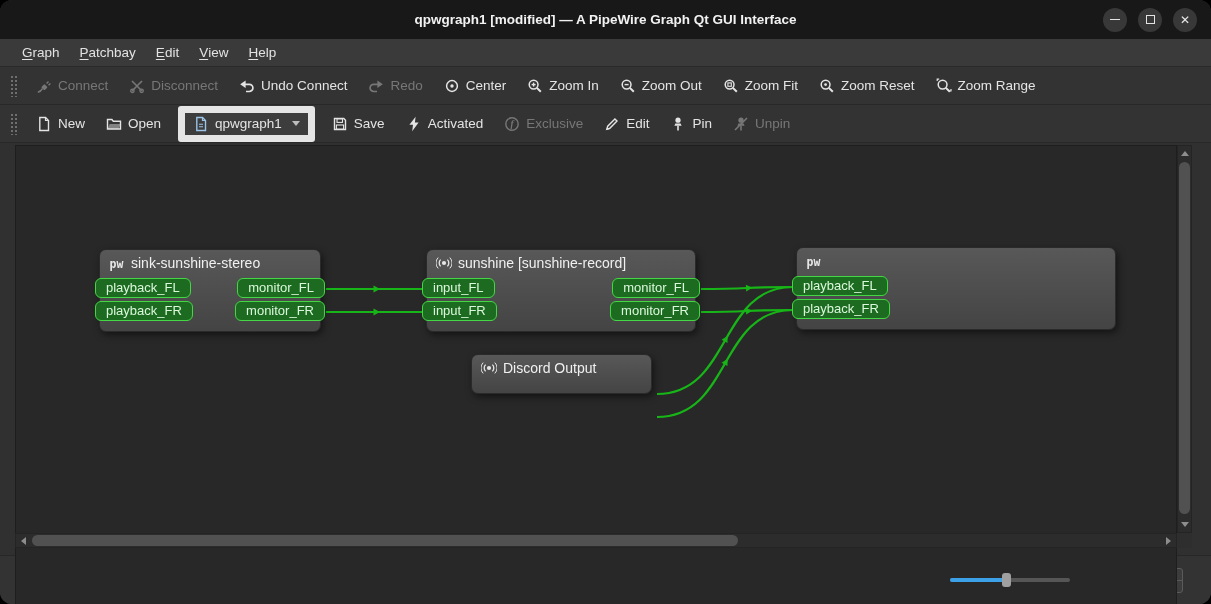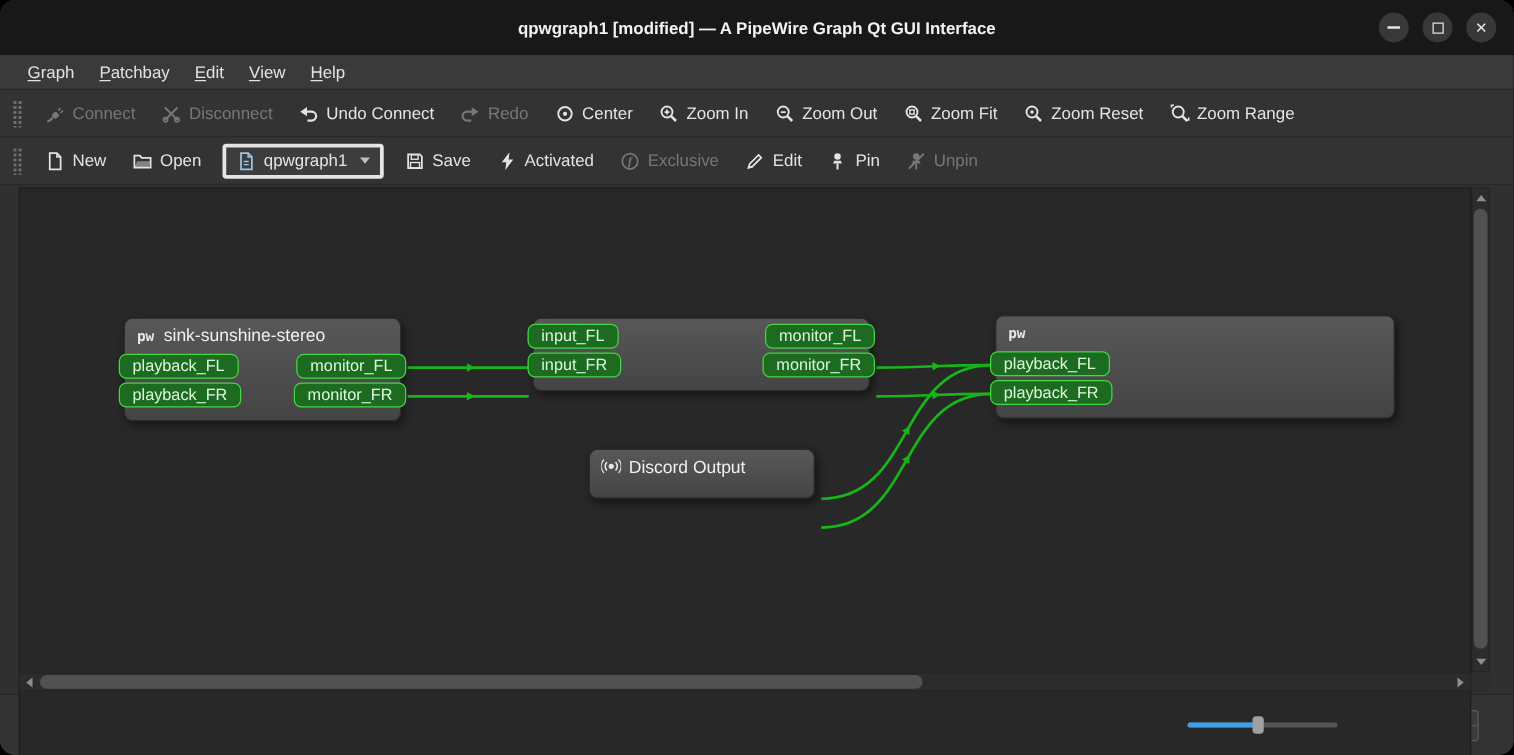--- a/index.html
+++ b/index.html
@@ -1,42 +1,42 @@
 <!DOCTYPE html>
 <html style="--slider-color: #3ca1e6;"><head>
 <meta charset="utf-8">
 <style>
   html,body{margin:0;padding:0;background:#000;}
   *{box-sizing:border-box;}
   body{font-family:"Liberation Sans","DejaVu Sans",sans-serif;}
   .window{width:1211px;height:604px;background:#313131;border-radius:12px;overflow:hidden;display:flex;flex-direction:column;position:relative;}
 
   
-  .titlebar{height:44px;background:#181818;display:flex;align-items:center;justify-content:center;position:relative;flex:0 0 auto;}
+  .titlebar{height:39px;background:#181818;display:flex;align-items:center;justify-content:center;position:relative;flex:0 0 auto;}
   .title{font-size:13.5px;font-weight:bold;color:#f2f2f2;}
   .winbtns{position:absolute;right:14px;top:0;height:100%;display:flex;align-items:center;gap:11px;}
   .winbtn{width:24px;height:24px;border-radius:50%;background:#383838;display:flex;align-items:center;justify-content:center;cursor:default;}
   .glyph-min{width:10px;height:1.6px;background:#e3e3e3;display:block;}
   .glyph-max{width:9px;height:9px;border:1.4px solid #e3e3e3;display:block;}
   .glyph-close{color:#e8e8e8;font-size:12px;line-height:12px;}
 
   
   .menubar{height:28px;background:#3a3a3a;display:flex;align-items:stretch;padding-left:12px;border-bottom:1px solid #2a2a2a;flex:0 0 auto;}
   .menu-item{display:flex;align-items:center;padding:0 10px;color:#e2e2e2;font-size:13.5px;}
   .mnemonic{text-decoration:underline;text-underline-offset:2px;}
 
   
   .toolbar{height:38px;background:#333333;display:flex;align-items:center;padding:0 6px;border-bottom:1px solid #282828;flex:0 0 auto;}
   .tb-handle{width:8px;height:22px;margin:0 9px 0 4px;background-image:radial-gradient(circle,#6f6f6f 1.1px,transparent 1.4px);background-size:4px 4px;}
   .tb-btn{display:flex;align-items:center;gap:6px;padding:5px 9px;margin-right:3px;color:#e4e4e4;font-size:13.5px;border-radius:3px;white-space:nowrap;}
   .tb-btn.disabled{color:#777777;}
   .icon{display:inline-flex;width:16px;height:16px;flex:0 0 auto;}
   .icon svg{width:100%;height:100%;}
   .icon-sm{width:15px;height:15px;color:#cfcfcf;}
-  .tb-combo{display:flex;align-items:center;gap:6px;padding:3px 8px;margin:0 8px 0 5px;background:#3d3d3d;border:3px solid #e5e5e5;border-radius:3px;color:#e4e4e4;font-size:13.5px;}
+  .tb-combo{display:flex;align-items:center;gap:6px;padding:3px 8px;margin:0 8px 0 5px;background:#3d3d3d;border:7px solid #e5e5e5;border-radius:3px;color:#e4e4e4;font-size:13.5px;}
   .chevron-down{width:0;height:0;border-left:4px solid transparent;border-right:4px solid transparent;border-top:5px solid #bdbdbd;margin-left:4px;}
 
   
   .main{flex:1 1 auto;position:relative;background:#303030;}
   .canvas{position:absolute;left:15px;top:2px;width:1162px;height:496px;background:#282828;border:1px solid #1e1e1e;overflow:hidden;}
   #wires{position:absolute;left:0;top:0;z-index:0;}
 
   .node{position:absolute;background:linear-gradient(#585858,#444444);border:1px solid #2a2a2a;border-radius:7px;box-shadow:2px 3px 7px rgba(0,0,0,.5);z-index:1;}
   .node-header{display:flex;align-items:center;gap:6px;padding:5px 9px 3px;color:#e6e6e6;}
   .node-title{font-weight:normal;font-size:14px;color:#f0f0f0;white-space:nowrap;}
@@ -337,20 +337,30 @@
               <div class="port">playback_FL</div>
               <div class="port">playback_FR</div>
             </div>
             <div class="ports-col right">
               <div class="port">monitor_FL</div>
               <div class="port">monitor_FR</div>
             </div>
           </div>
         </div>
         <div class="node" style="left: 410px; top: 103px; width: 270px;">
+          <div class="node-header">
+            <span class="icon">
+              <svg viewBox="0 0 16 16">
+                <circle cx="8" cy="8" r="2.1" fill="currentColor"></circle>
+                <path d="M4.6 4.6a4.8 4.8 0 0 0 0 6.8M11.4 4.6a4.8 4.8 0 0 1 0 6.8" fill="none" stroke="currentColor" stroke-width="1.3"></path>
+                <path d="M2.2 2.6a7.6 7.6 0 0 0 0 10.8M13.8 2.6a7.6 7.6 0 0 1 0 10.8" fill="none" stroke="currentColor" stroke-width="1"></path>
+              </svg>
+            </span>
+            <span class="node-title">sunshine [sunshine-record]</span>
+          </div>
           <div class="node-body">
             <div class="ports-col left">
               <div class="port">input_FL</div>
               <div class="port">input_FR</div>
             </div>
             <div class="ports-col right">
               <div class="port">monitor_FL</div>
               <div class="port">monitor_FR</div>
             </div>
           </div>

